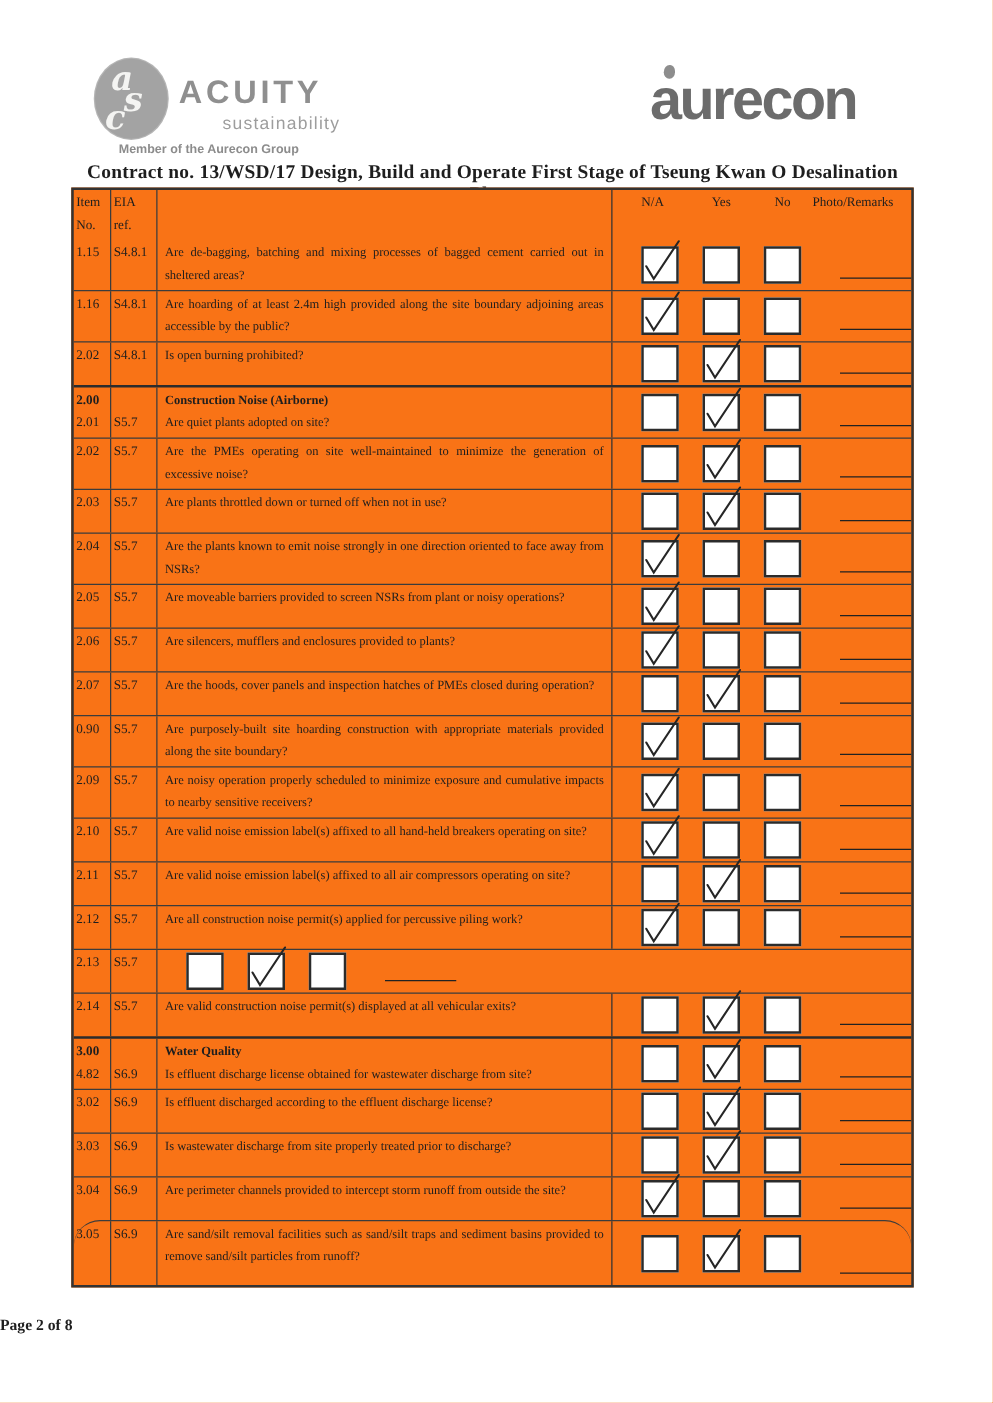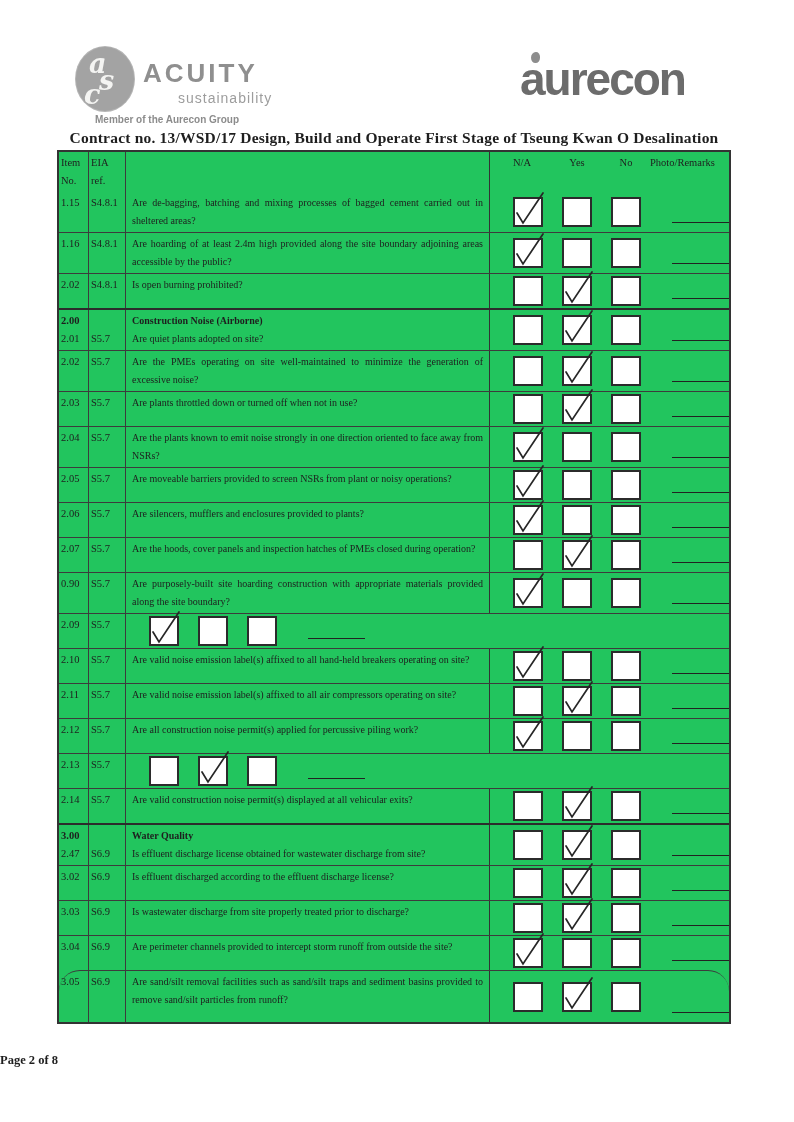--- a/index.html
+++ b/index.html
@@ -25,21 +25,21 @@
        font-size:46px;font-weight:bold;letter-spacing:-2px;line-height:1;}
   .aurecon-dot{position:absolute;left:531px;top:52px;width:9px;height:11px;background:#8d8d8d;
        border-radius:55% 45% 50% 50%;}
 
   
   .doc-title{position:absolute;left:50px;top:129px;width:688px;text-align:center;
        font-size:15.5px;font-weight:bold;letter-spacing:.2px;}
 
   
   .checklist{position:absolute;left:57px;top:150px;width:674px;border:2px solid #333;
-       box-sizing:border-box;background:#22c55e;}
+       box-sizing:border-box;background:#f97316;}
   .trow{display:flex;border-top:1.5px solid #3c3c3c;box-sizing:border-box;}
   .trow:first-child{border-top:none;}
   .trow.section-start{border-top:2.5px solid #2c2c2c;}
   .c-item{width:30px;flex:0 0 30px;border-right:1.4px solid #3c3c3c;padding:2px 2px;
        font-size:10.5px;line-height:18px;box-sizing:border-box;}
   .c-eia{width:37px;flex:0 0 37px;border-right:1.4px solid #3c3c3c;padding:2px 2px;
        font-size:10.5px;line-height:18px;box-sizing:border-box;}
   .c-q{flex:1;border-right:1.6px solid #333;padding:2px 6px;font-size:10px;line-height:18px;
        text-align:justify;box-sizing:border-box;}
   .c-checks{width:239px;flex:0 0 239px;display:flex;align-items:center;box-sizing:border-box;
@@ -310,20 +310,23 @@
       <div class="box"></div>
       <div class="box"></div>
       <div class="remarks-line"></div>
     </div>
   </div>
         <div class="trow qrow">
     <div class="c-item">
             <div>2.09</div>
           </div>
     <div class="c-eia">S5.7</div>
+    <div class="c-q">
+            <div>Are noisy operation properly scheduled to minimize exposure and cumulative impacts to nearby sensitive receivers?</div>
+          </div>
     <div class="c-checks">
       <div class="box">
               <svg width="34" height="36">
                 <polyline points="5,23 11,33 31,3" fill="none" stroke="#262626" stroke-width="1.7" stroke-linecap="round"></polyline>
               </svg>
             </div>
       <div class="box"></div>
       <div class="box"></div>
       <div class="remarks-line"></div>
     </div>
@@ -416,21 +419,21 @@
                 <polyline points="5,23 11,33 31,3" fill="none" stroke="#262626" stroke-width="1.7" stroke-linecap="round"></polyline>
               </svg>
             </div>
       <div class="box"></div>
       <div class="remarks-line"></div>
     </div>
   </div>
         <div class="trow qrow section-start">
     <div class="c-item">
             <div class="sec-item">3.00</div>
-            <div>2.47</div>
+            <div>4.82</div>
           </div>
     <div class="c-eia">
             <span class="eia-offset">S6.9</span>
           </div>
     <div class="c-q">
             <div class="sec-title">Water Quality</div>
             <div>Is effluent discharge license obtained for wastewater discharge from site?</div>
           </div>
     <div class="c-checks">
       <div class="box"></div>

